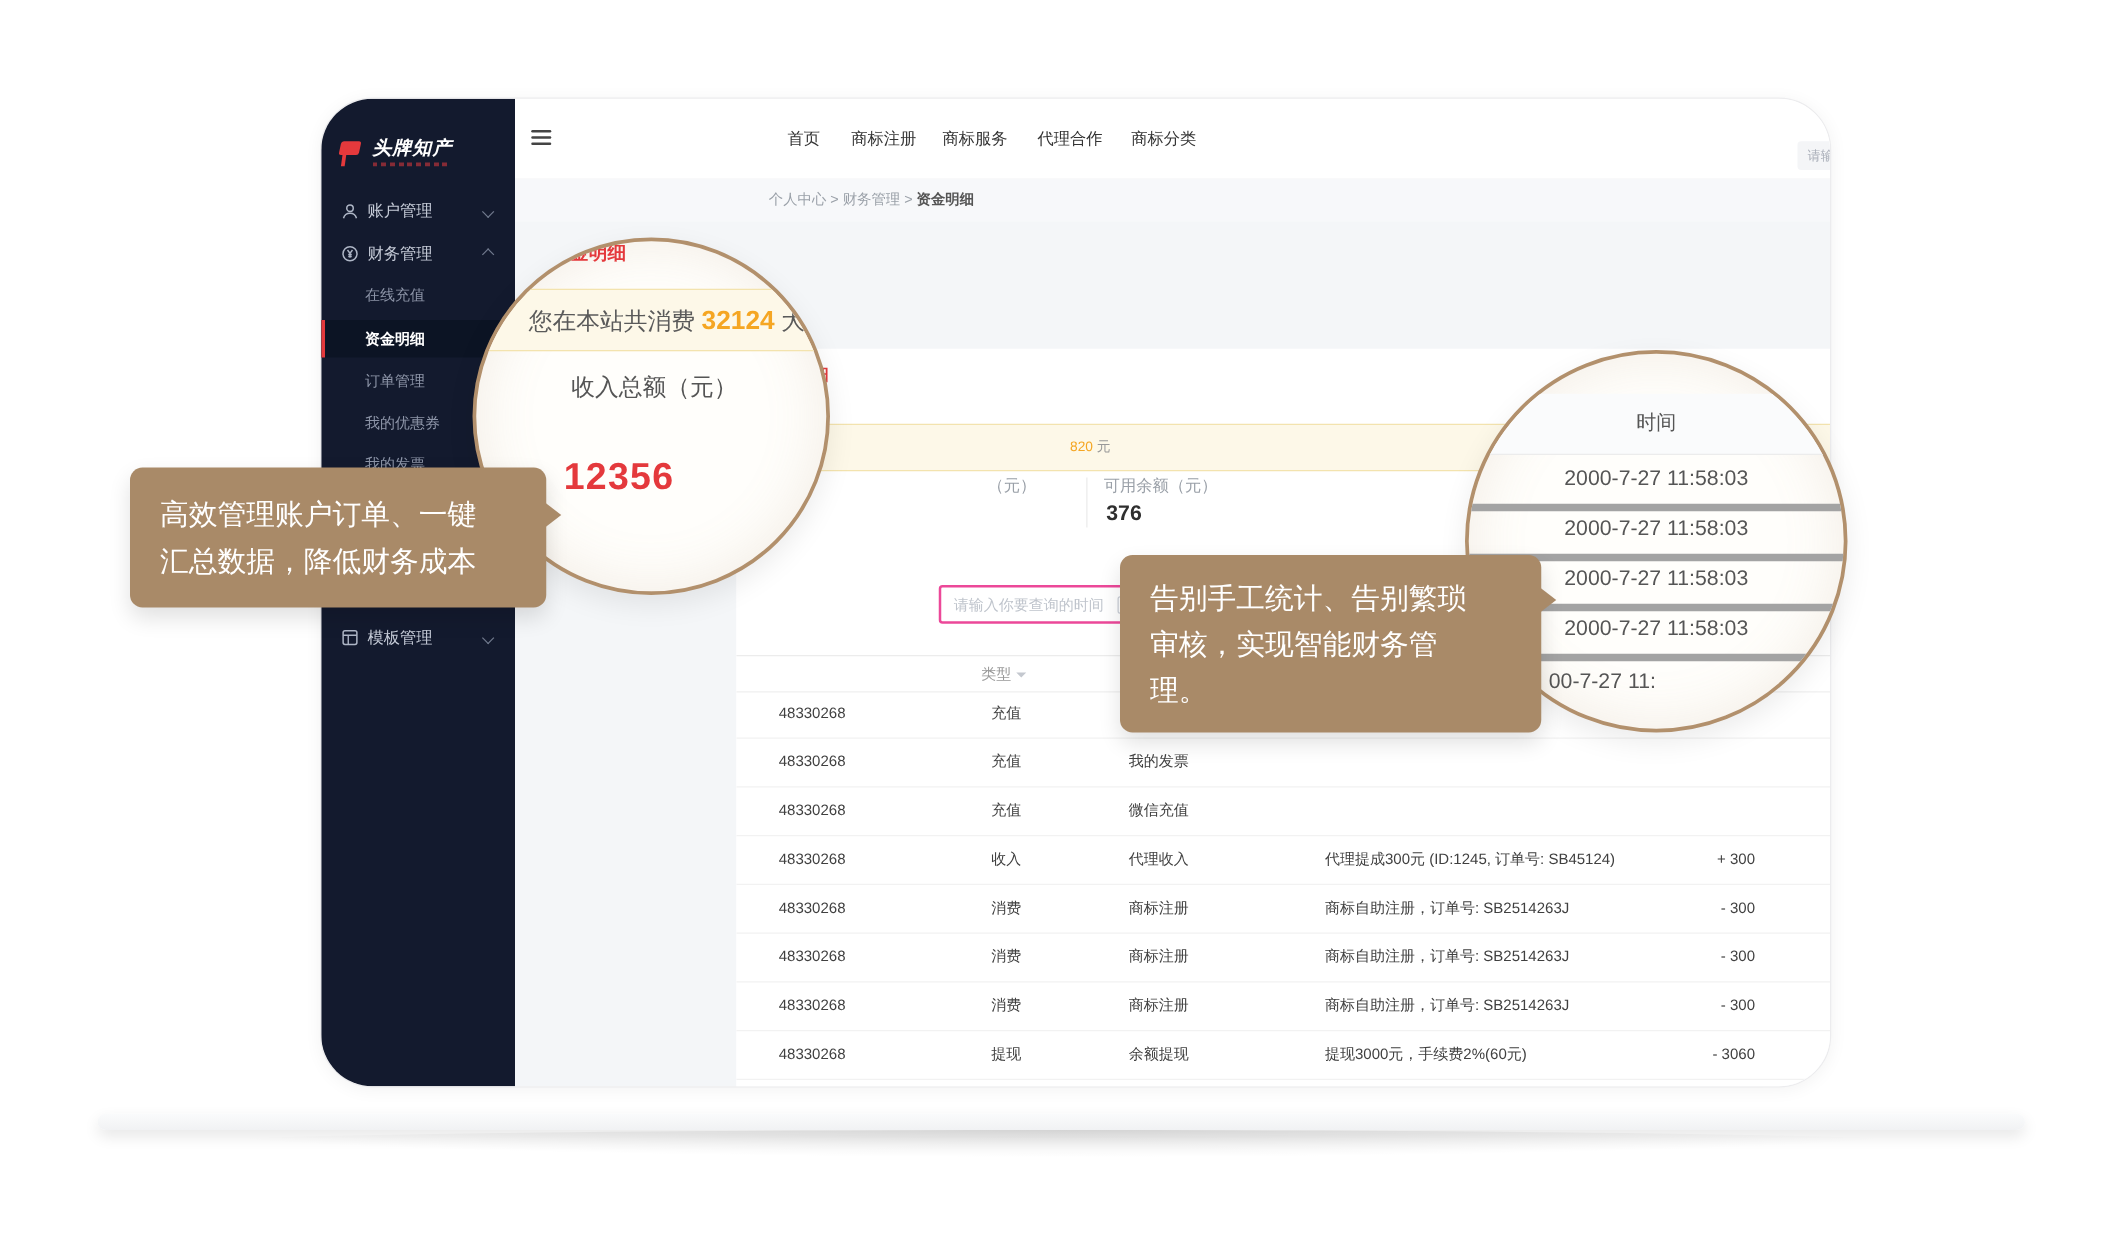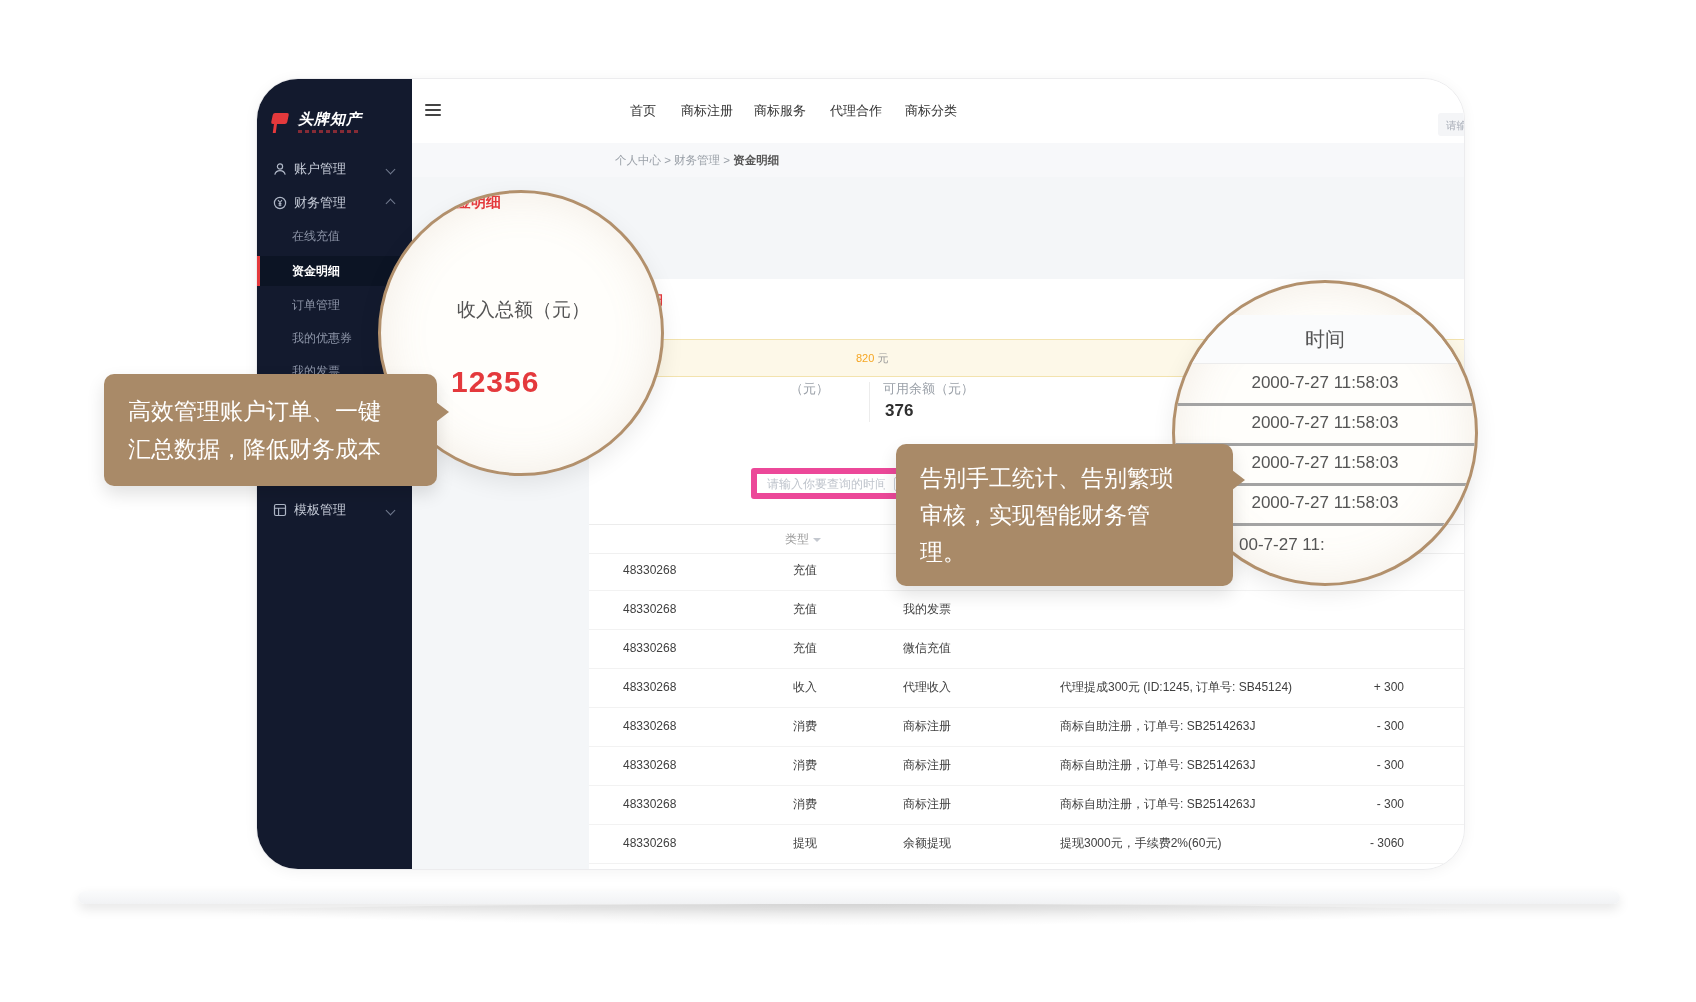--- a/index.html
+++ b/index.html
@@ -52,21 +52,21 @@
   .card{position:absolute;left:177px;top:102px;width:1007px;height:656px;background:#fff;overflow:hidden;}
   .card-title{position:absolute;left:22px;top:12px;font-size:13px;font-weight:bold;color:#e4393c;}
   .banner{position:absolute;left:22px;top:60px;width:969px;height:38px;background:#fdf8e8;border:1px solid #f3e3ae;
     border-radius:2px;box-sizing:border-box;}
   .banner-frag{position:absolute;left:267px;top:60px;height:38px;line-height:38px;font-size:11px;color:#999;}
   .banner-frag .orange{color:#f5a623;}
   .stat-label{position:absolute;font-size:13px;color:#9aa0a8;white-space:nowrap;}
   .stat-value{position:absolute;font-size:17px;font-weight:bold;color:#2f2f2f;}
   .stat-div{position:absolute;left:280px;top:103px;width:1px;height:40px;background:#ececec;}
 
-  .date-input{position:absolute;left:162px;top:189px;width:168px;height:31px;border:6px solid #ec4899;border-radius:3px;
+  .date-input{position:absolute;left:162px;top:189px;width:168px;height:31px;border:2px solid #ec4899;border-radius:3px;
     background:#fff;font-size:12px;color:#666;padding:0 28px 0 10px;box-sizing:border-box;font-family:inherit;}
   .date-input::placeholder{color:#bfc4cc;}
   .cal-icon{position:absolute;left:305px;top:198px;width:12px;height:12px;border:1px solid #c9ced6;border-radius:2px;}
   .cal-icon:before{content:"";position:absolute;left:2px;top:-3px;width:1.5px;height:4px;background:#c9ced6;}
   .cal-icon:after{content:"";position:absolute;right:2px;top:-3px;width:1.5px;height:4px;background:#c9ced6;}
   .btn-search{position:absolute;left:367px;top:189px;width:60px;height:32px;background:#e4393c;color:#fff;border:none;
     border-radius:3px;font-size:12px;cursor:pointer;font-family:inherit;}
   .btn-export{position:absolute;left:439px;top:189px;width:60px;height:32px;background:#fff;color:#e4393c;
     border:1px solid #e4393c;border-radius:3px;font-size:12px;cursor:pointer;font-family:inherit;box-sizing:border-box;}
 
@@ -85,23 +85,23 @@
   .circle-left{left:378px;top:190px;width:280px;height:280px;}
   .circle-right{left:1172px;top:280px;width:300px;height:300px;}
   .cl-title{position:absolute;left:60px;top:0px;font-size:15px;font-weight:bold;color:#e4393c;}
   .cl-banner{position:absolute;left:0;top:38px;width:280px;height:50px;background:#fdf8e8;
     border-top:1px solid #f3e3ae;border-bottom:1px solid #f3e3ae;line-height:50px;white-space:nowrap;
     font-size:19px;color:#5a5a5a;padding-left:42px;box-sizing:border-box;}
   .cl-banner .orange{color:#f5a623;font-weight:bold;font-size:21px;}
   .cl-income-label{position:absolute;left:76px;top:104px;font-size:19px;color:#555;}
   .cl-income-value{position:absolute;left:70px;top:136px;font-size:30px;font-weight:bold;color:#e4393c;letter-spacing:1px;margin-top:36px;}
   .cr-band{position:absolute;left:0;top:32px;width:300px;height:48px;background:#fafbfc;border-bottom:1px solid #ececec;
-    text-align:center;line-height:48px;font-size:20px;color:#555;}
+    text-align:center;line-height:48px;font-size:16px;color:#555;}
   .cr-row{position:absolute;left:0;width:300px;height:40px;text-align:center;line-height:40px;font-size:17px;color:#555;
-    border-bottom:3px solid #a3a3a3;white-space:nowrap;}
+    border-bottom:6px solid #a3a3a3;white-space:nowrap;}
   .cr-partial{position:absolute;left:64px;top:252px;font-size:17px;color:#555;white-space:nowrap;}
 
   
   .tip{position:absolute;background:#a98a68;border-radius:10px;color:#fff;z-index:6;
     box-shadow:0 8px 18px rgba(0,0,0,.12);}
   .tip-left{left:104px;top:374px;width:333px;height:112px;padding:18px 0 0 24px;box-sizing:border-box;
     font-size:23px;line-height:38px;}
   .tip-left:after{content:"";position:absolute;right:-12px;top:28px;border-top:10px solid transparent;
     border-bottom:10px solid transparent;border-left:13px solid #a98a68;}
   .tip-right{left:896px;top:444px;width:337px;height:142px;padding:16px 0 0 24px;box-sizing:border-box;
@@ -276,20 +276,23 @@
           <span class="cell c5">- 3060</span>
 
         </div>
 
       </div>
     </div>
   </div>
 
   <div class="circle circle-left">
     <div class="cl-title">资金明细</div>
+    <div class="cl-banner">
+      <span>您在本站共消费 </span><span class="orange">32124</span><span> 大</span>
+    </div>
     <div class="cl-income-label">收入总额（元）</div>
     <div class="cl-income-value">12356</div>
   </div>
 
   <div class="circle circle-right">
     <div class="cr-band">时间</div>
     <div class="cr-row" style="top:80px;">2000-7-27  11:58:03</div>
     <div class="cr-row" style="top:120px;">2000-7-27  11:58:03</div>
     <div class="cr-row" style="top:160px;">2000-7-27  11:58:03</div>
     <div class="cr-row" style="top:200px;">2000-7-27  11:58:03</div>

